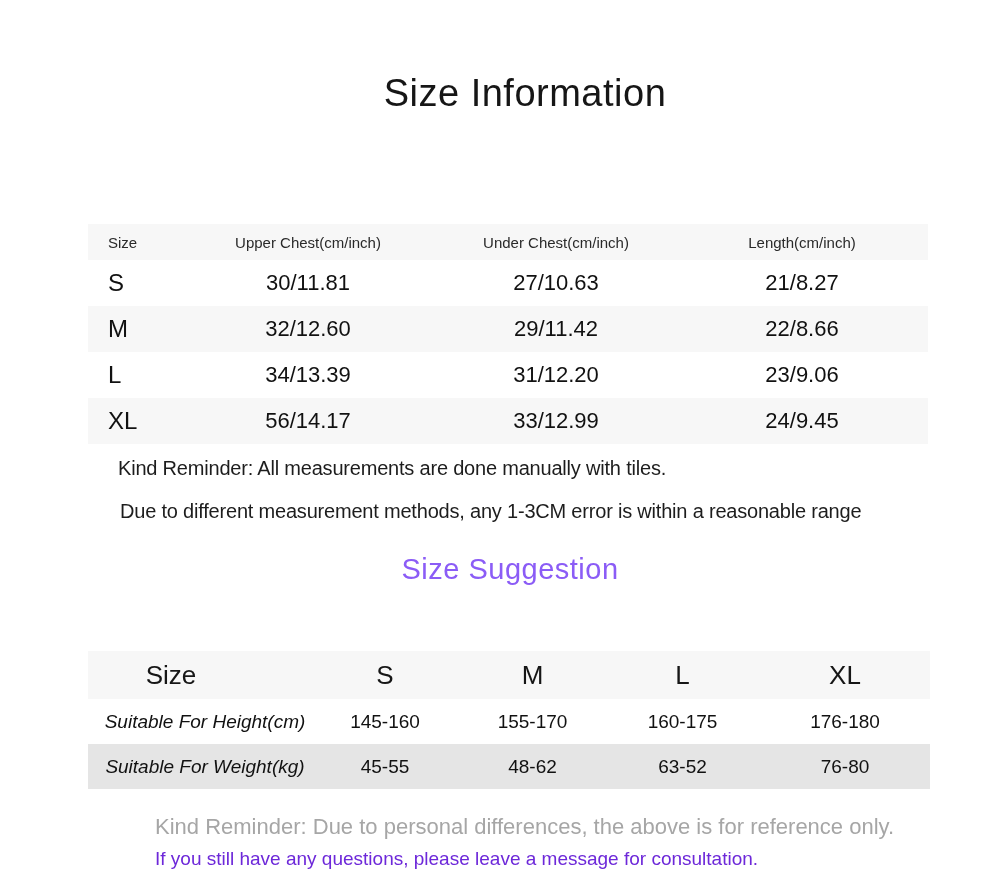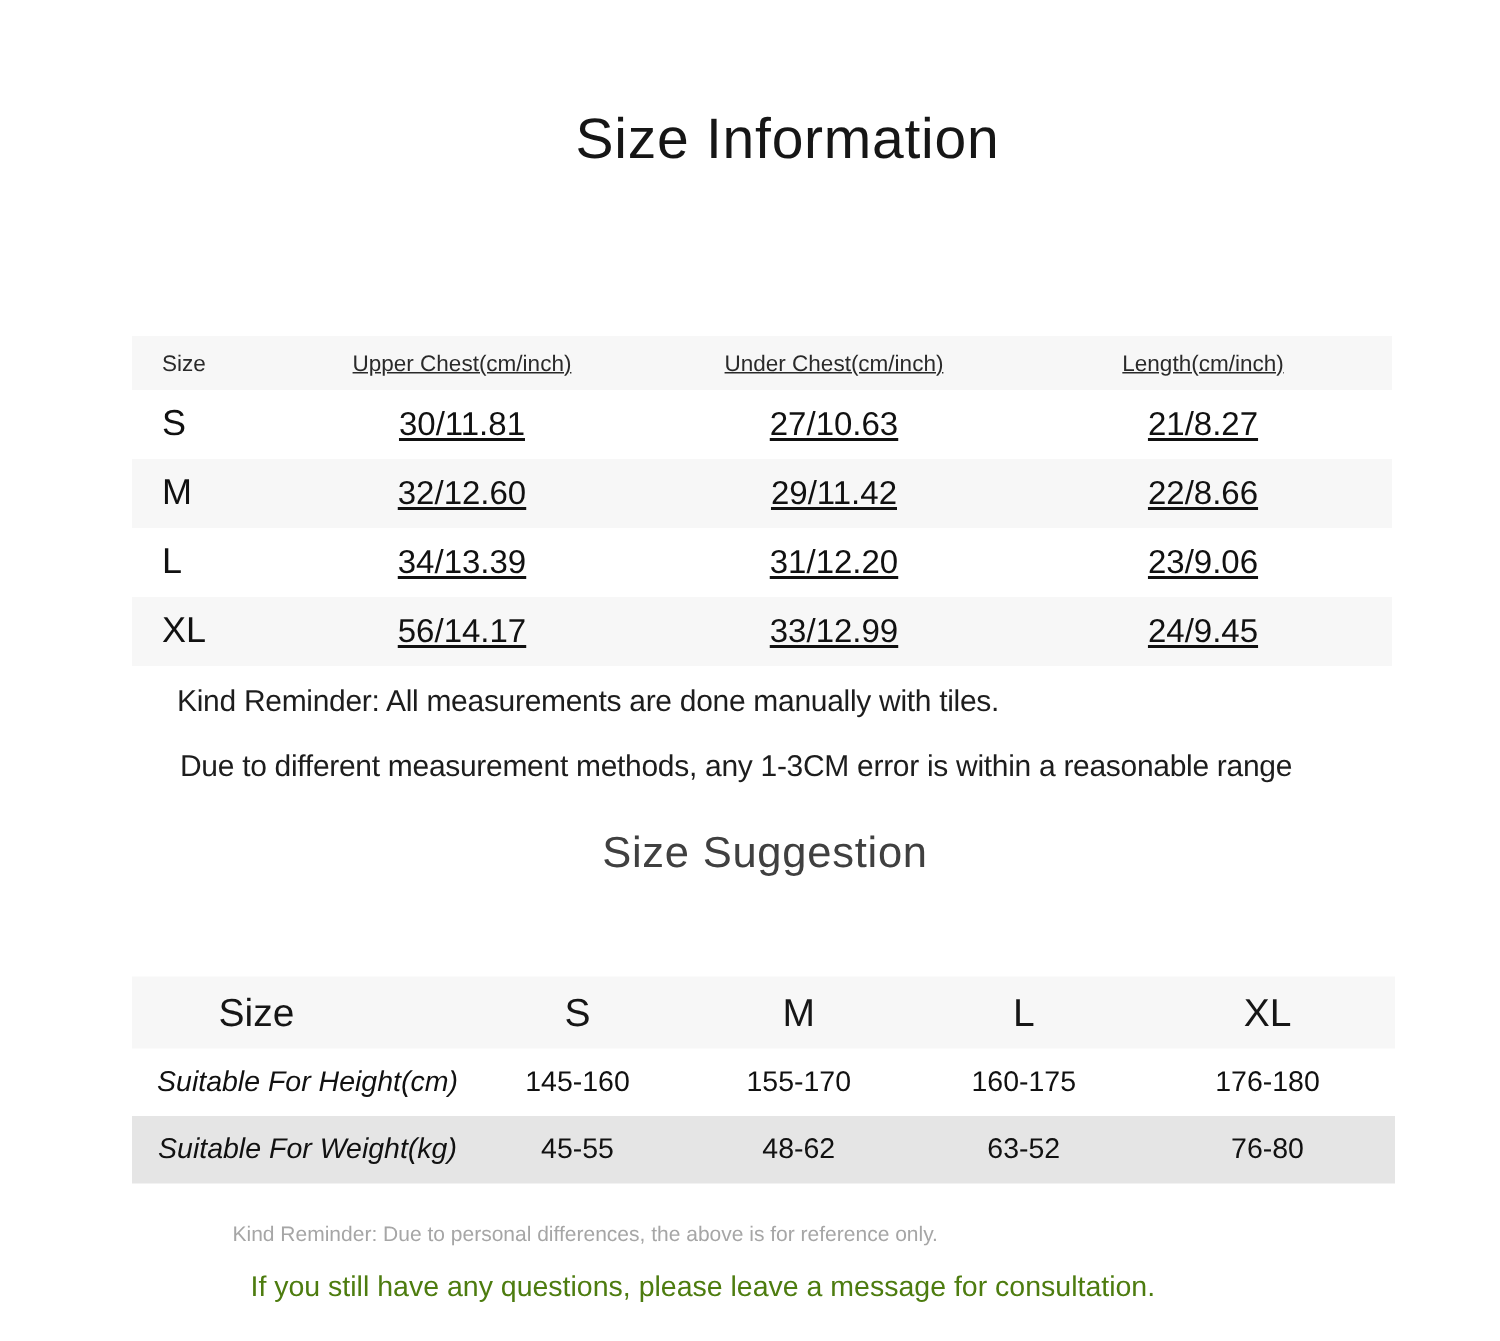--- a/index.html
+++ b/index.html
@@ -29,40 +29,40 @@
   .suggestion-title {
     position: absolute;
     top: 553px;
     left: 0;
     width: 1000px;
     padding-left: 20px;
     text-align: center;
     font-size: 29px;
     font-weight: 500;
     letter-spacing: 0.5px;
-    color: #404040;
+    color: #8b5cf6;
   }
 
   
   .m-table {
     position: absolute;
     left: 88px;
     top: 224px;
     width: 840px;
   }
   .m-row {
     display: grid;
     grid-template-columns: 92px 256px 240px 252px;
     align-items: center;
   }
   .m-head { height: 36px; background: #f7f7f7; font-size: 15px; color: #2a2a2a; }
   .m-body { height: 46px; font-size: 22px; color: #111; }
   .m-body.striped { background: #f7f7f7; }
   .m-row .c1 { text-align: left; padding-left: 20px; }
-  .m-row .c2, .m-row .c3, .m-row .c4 { text-align: center; text-decoration: underline; }
+  .m-row .c2, .m-row .c3, .m-row .c4 { text-align: center; }
   .m-body .c1 { font-size: 24px; }
 
   
   .note-1 {
     position: absolute;
     left: 118px;
     top: 457px;
     font-size: 20px;
     color: #1d1d1d;
     letter-spacing: -0.2px;
@@ -93,30 +93,29 @@
   .s-body { height: 45px; font-size: 19px; color: #111; }
   .s-body.striped { background: #e5e5e5; }
   .s-body .c1 { text-align: center; padding-left: 12px; font-style: italic; }
   .s-row .c2, .s-row .c3, .s-row .c4, .s-row .c5 { text-align: center; }
 
   
   .footer-1 {
     position: absolute;
     left: 155px;
     top: 814px;
-    font-size: 14px;
+    font-size: 22px;
     color: #a6a6a6;
   }
   .footer-2 {
     position: absolute;
     left: 155px;
     top: 848px;
     font-size: 19px;
-    color: #4d7c0f;
-    margin-left: 12px;
+    color: #6d28d9;
   }
 </style>
 </head>
 <body>
 
 <div>
 
   <h1 class="main-title">Size Information</h1>
 
   <div class="m-table">

